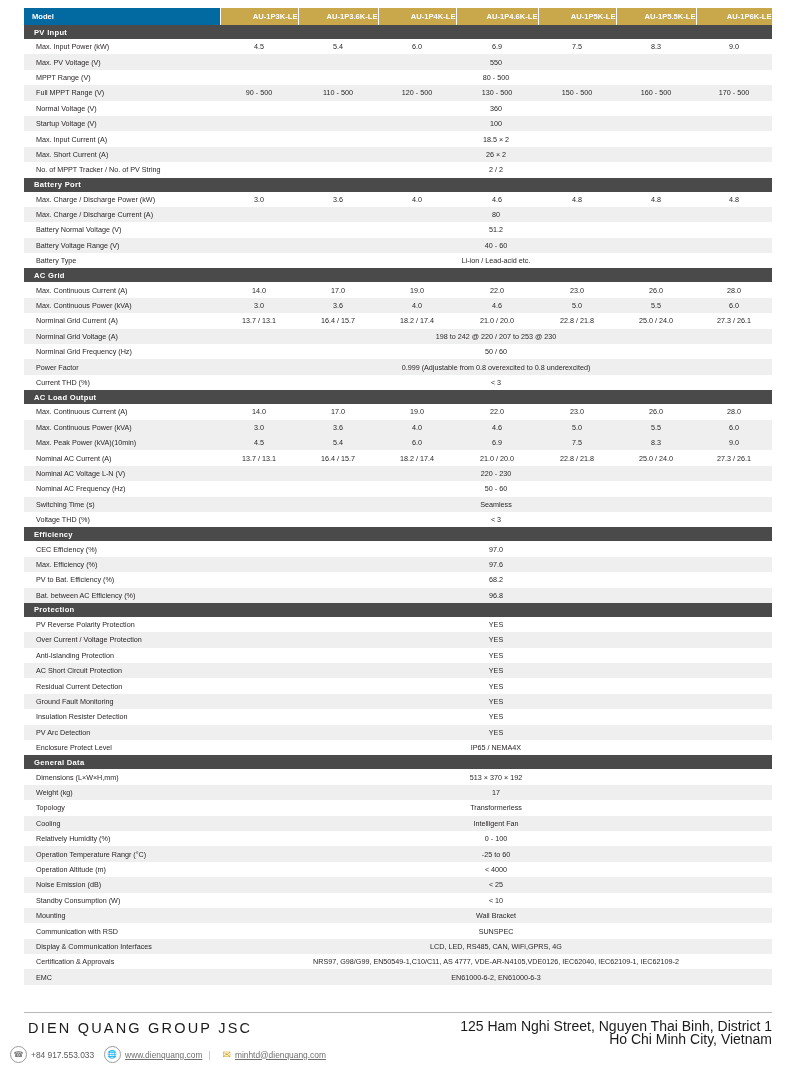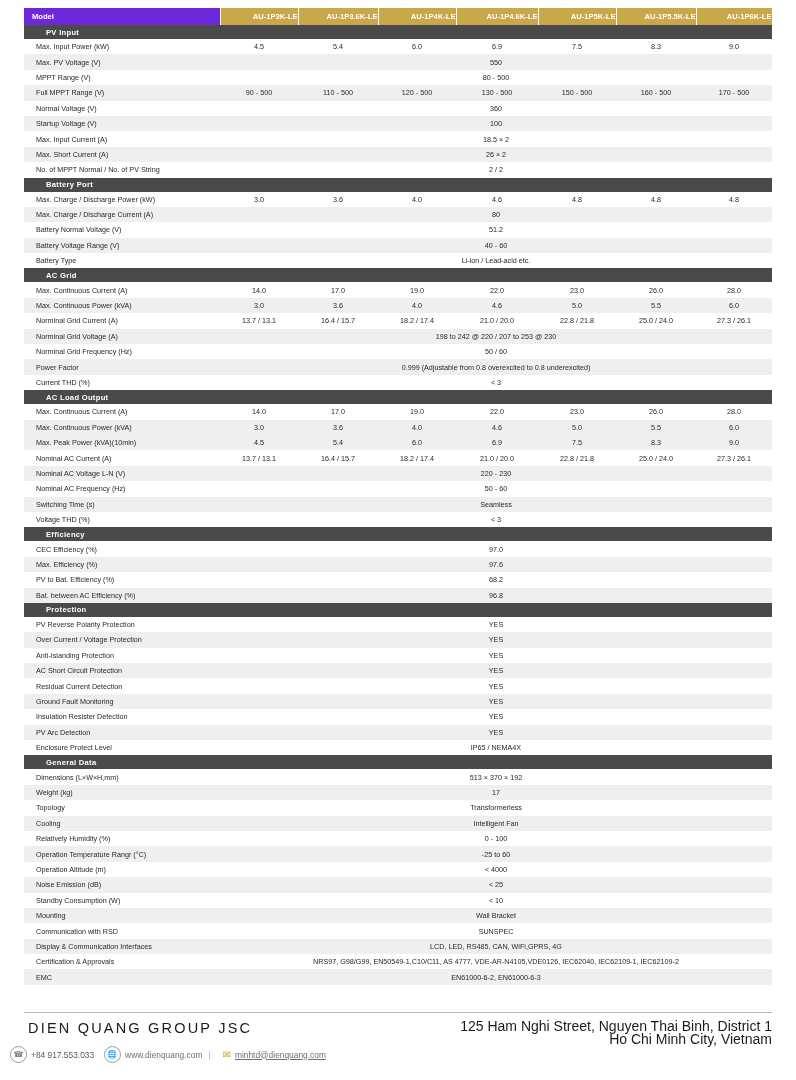--- a/index.html
+++ b/index.html
@@ -39,31 +39,31 @@
     font-weight: bold;
     font-size: 7.6px;
     height: 17px;
     vertical-align: middle;
     text-align: right;
     border-right: 1px solid #ffffff;
   }
   tr.header-row td.model-cell {
     text-align: left;
     padding-left: 8px;
-    background: #6d28d9;
+    background: #0369a1;
   }
   
   tr.section-row td {
     background: #4a4a4a;
     color: #ffffff;
     font-weight: bold;
     font-size: 7.6px;
     height: 14px;
     vertical-align: middle;
-    padding-left: 22px;
+    padding-left: 10px;
     letter-spacing: 0.3px;
   }
   
   tr.data-row td {
     height: 15.4px;
     vertical-align: middle;
     font-size: 7.2px;
     color: #231f20;
   }
   tr.data-row td.label {
@@ -139,20 +139,21 @@
     width: 15px;
     height: 15px;
     border-radius: 50%;
     border: 1px solid #9a9a9a;
     color: #7a7a7a;
     font-size: 8px;
     line-height: 1;
   }
   .link {
     color: #6f6f6f;
+    text-decoration: underline;
   }
   .mail {
     color: #6f6f6f;
     text-decoration: underline;
   }
   .mail-ico {
     color: #d4a017;
     font-size: 10px;
   }
 </style>
@@ -223,21 +224,21 @@
         </tr>
         <tr class="data-row white">
           <td class="label">Max. Input Current (A)</td>
           <td class="val" colspan="7">18.5 × 2</td>
         </tr>
         <tr class="data-row alt">
           <td class="label">Max. Short Current (A)</td>
           <td class="val" colspan="7">26 × 2</td>
         </tr>
         <tr class="data-row white">
-          <td class="label">No. of MPPT Normal / No. of PV String</td>
+          <td class="label">No. of MPPT Tracker / No. of PV String</td>
           <td class="val" colspan="7">2 / 2</td>
         </tr>
         <tr class="section-row">
           <td colspan="8">Battery  Port</td>
         </tr>
         <tr class="data-row white">
           <td class="label">Max. Charge / Discharge Power (kW)</td>
           <td class="val">3.0</td>
           <td class="val">3.6</td>
           <td class="val">4.0</td>

